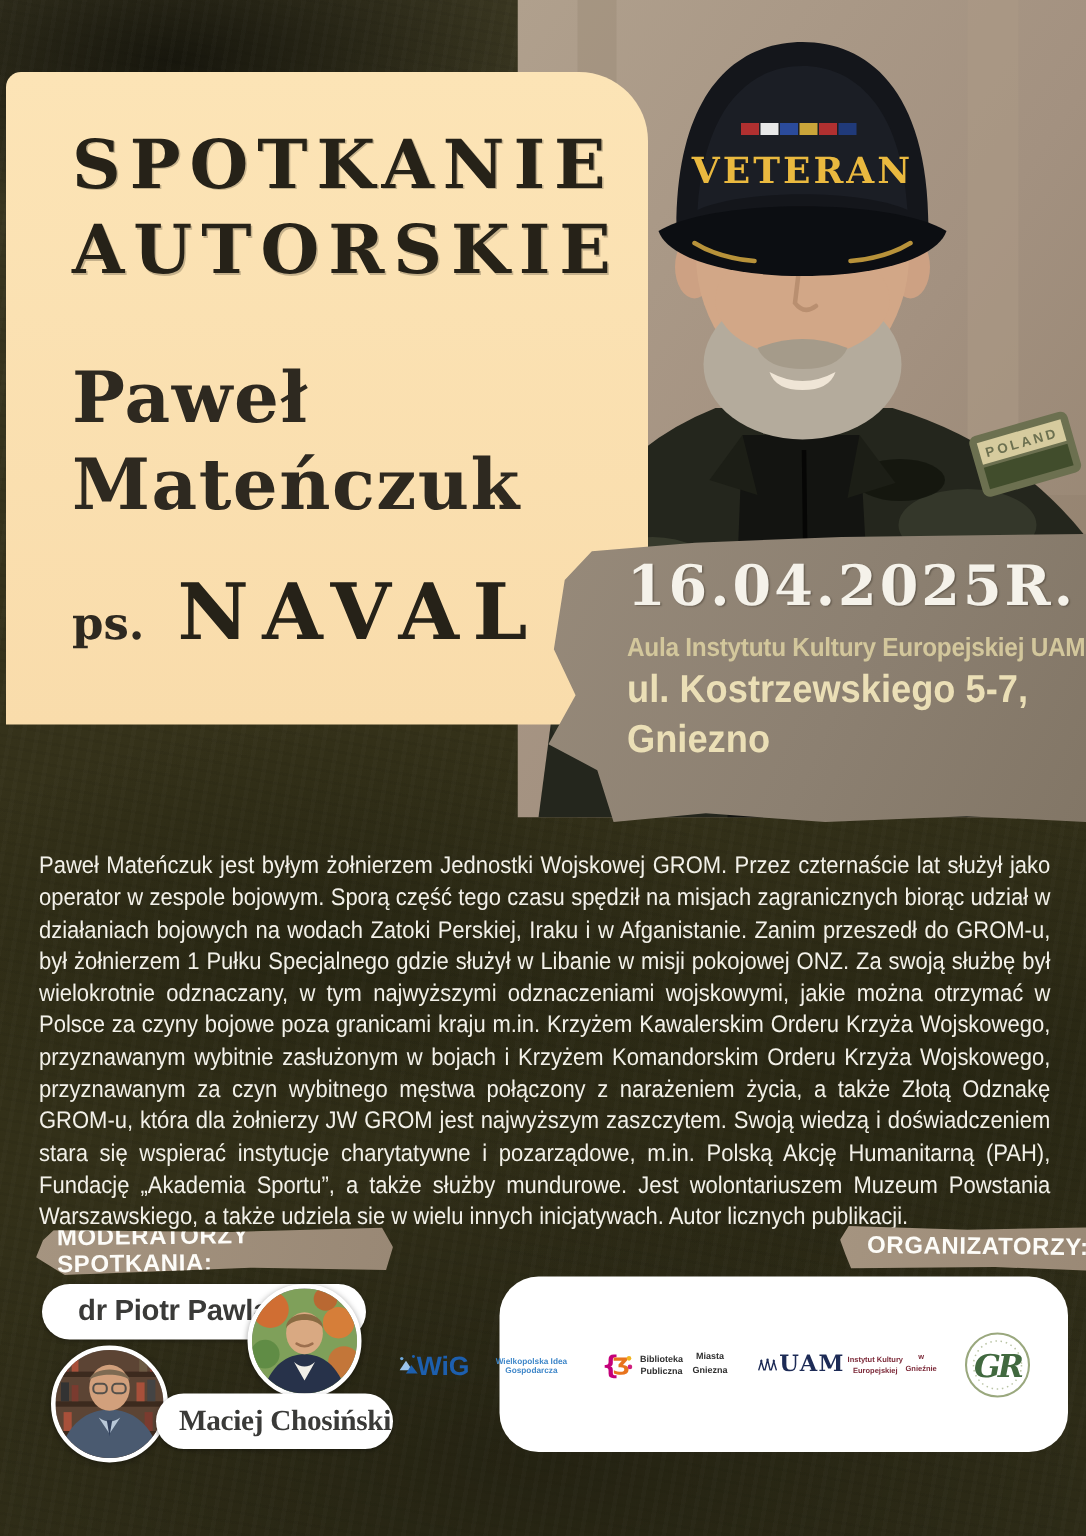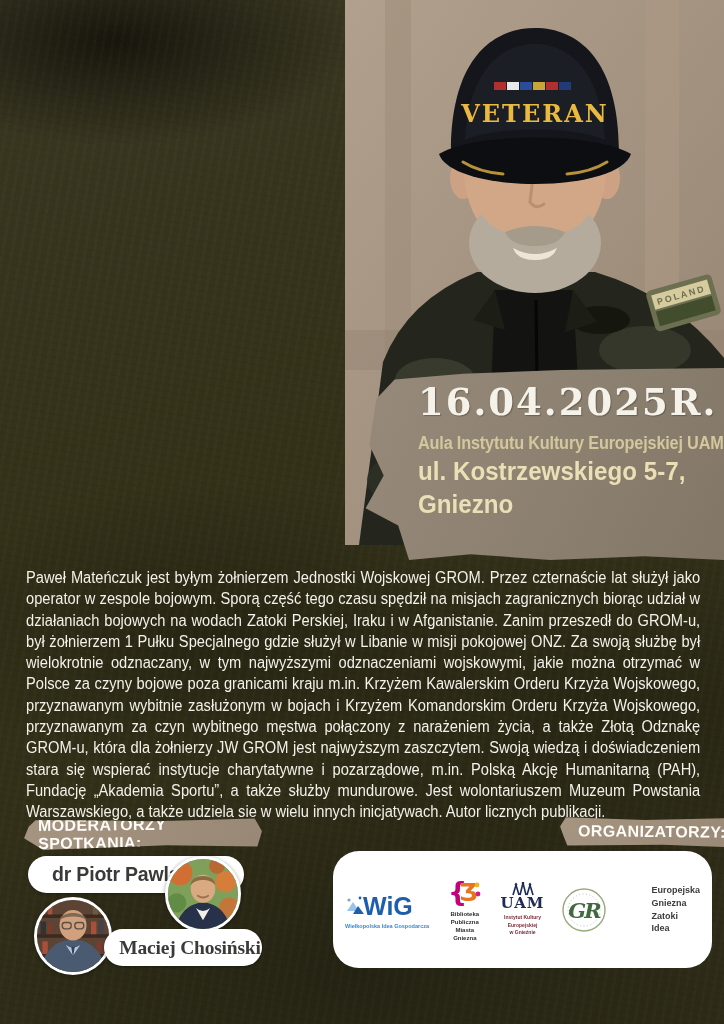--- a/index.html
+++ b/index.html
@@ -28,21 +28,21 @@
   .stencil{font-family:"DejaVu Serif",serif;font-weight:700;color:#262218;}
   .title{font-size:45px;line-height:1.26;letter-spacing:6px;
     text-shadow:1px 1px 0 rgba(38,34,24,.25);}
   .author{margin-top:42px;font-family:"DejaVu Serif",serif;font-weight:700;
     font-size:47px;line-height:1.22;color:#2e2920;letter-spacing:1px;}
   .alias-row{margin-top:26px;display:flex;align-items:baseline;}
   .alias-prefix{font-family:"DejaVu Serif",serif;font-weight:700;font-size:30px;color:#2e2920;}
   .alias{margin-left:22px;font-size:52px;letter-spacing:9px;}
 
   
-  .paper{position:absolute;left:362px;top:368px;width:362px;height:192px;
+  .paper{position:absolute;left:362px;top:356px;width:362px;height:192px;
     background:linear-gradient(115deg,#978a7a,#8c8071 55%,#827666);
     clip-path:polygon(4% 16%,9% 6%,28% 3%,55% 1%,100% 0%,100% 100%,78% 98%,52% 100%,30% 97%,13% 100%,10% 82%,1% 73%,6% 56%,2% 40%);
     padding:14px 16px 0 56px;box-sizing:border-box;}
   .paper .row{display:flex;justify-content:space-between;width:292px;
     font-family:"DejaVu Serif",serif;font-weight:700;font-size:37px;color:#f5f2ea;
     letter-spacing:2px;line-height:1.12;text-shadow:1px 1px 1px rgba(40,35,25,.35);}
   .venue{margin-top:10px;width:330px;transform:scaleX(.93);transform-origin:0 0;}
   .venue-l1{font-weight:700;font-size:17.5px;color:#d3c79c;letter-spacing:-.2px;}
   .venue-l2{font-weight:700;font-size:26px;color:#ebdfb6;margin-top:3px;line-height:1.12;}
 
@@ -69,21 +69,21 @@
   .avatar{position:absolute;border-radius:50%;border:3px solid #fff;overflow:hidden;
     box-shadow:0 1px 4px rgba(0,0,0,.4);background:#888;}
   .av1{left:165px;top:856px;width:70px;height:70px;}
   .av2{left:34px;top:897px;width:72px;height:72px;}
   .avatar svg{display:block;}
 
   
   .orgbox{position:absolute;left:333px;top:851px;width:379px;height:117px;background:#fff;
     border-radius:26px;display:flex;align-items:center;justify-content:center;gap:17px;
     padding:0 12px;box-sizing:border-box;}
-  .logo{display:flex;flex-direction:column;align-items:center;text-align:center;}
+  .logo{display:flex;flex-direction:row;align-items:center;text-align:center;}
   .logo-cap{font-size:5.5px;font-weight:700;color:#3f87c9;margin-top:2px;}
   .logo-cap2{font-size:6px;font-weight:700;color:#2f2f2f;line-height:1.35;margin-top:3px;}
   .logo-cap3{font-size:5px;font-weight:700;color:#7d2b3a;line-height:1.5;margin-top:3px;}
   .uam-word{font-family:"DejaVu Serif",serif;font-weight:700;font-size:15px;color:#1d2b56;
     letter-spacing:1px;line-height:1;}
   .efwi{flex-direction:row;gap:8px;align-items:center;}
   .efwi-lines{font-size:9px;font-weight:700;color:#3c3c3c;line-height:1.4;text-align:left;margin-left:36px;}
 </style>
 </head>
 <body>
@@ -155,20 +155,34 @@
 
       <g transform="translate(300,292) rotate(-16)">
         <rect width="68" height="42" rx="5" fill="#6c7050"></rect>
         <rect x="5" y="5" width="58" height="15" fill="#d6cb9e"></rect>
         <rect x="5" y="22" width="58" height="15" fill="#414d2c"></rect>
         <text x="34" y="16" text-anchor="middle" font-size="9" font-weight="bold" fill="#6c7050" letter-spacing="2">POLAND</text>
       </g>
     </svg>
   </div>
 
+  <div class="cream">
+    <div class="stencil title">
+      <div>SPOTKANIE</div>
+      <div>AUTORSKIE</div>
+    </div>
+    <div class="author">
+      <div>Paweł</div>
+      <div>Mateńczuk</div>
+    </div>
+    <div class="alias-row">
+      <span class="alias-prefix">ps.</span>
+      <span class="stencil alias">NAVAL</span>
+    </div>
+  </div>
 
   <div class="paper">
     <div class="row">
       <span>16.04.2025</span>
       <span>R.</span>
     </div>
     <div class="row">
     </div>
     <div class="venue">
       <div class="venue-l1">Aula Instytutu Kultury Europejskiej UAM</div>

